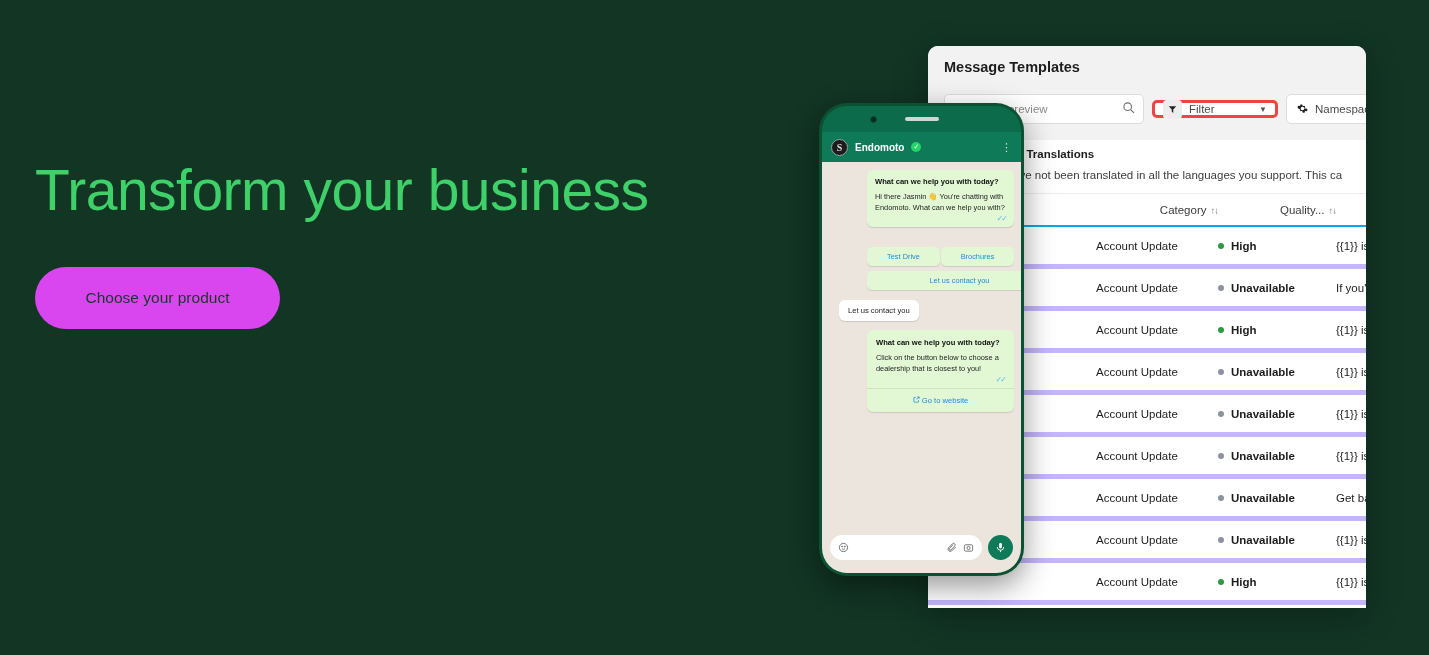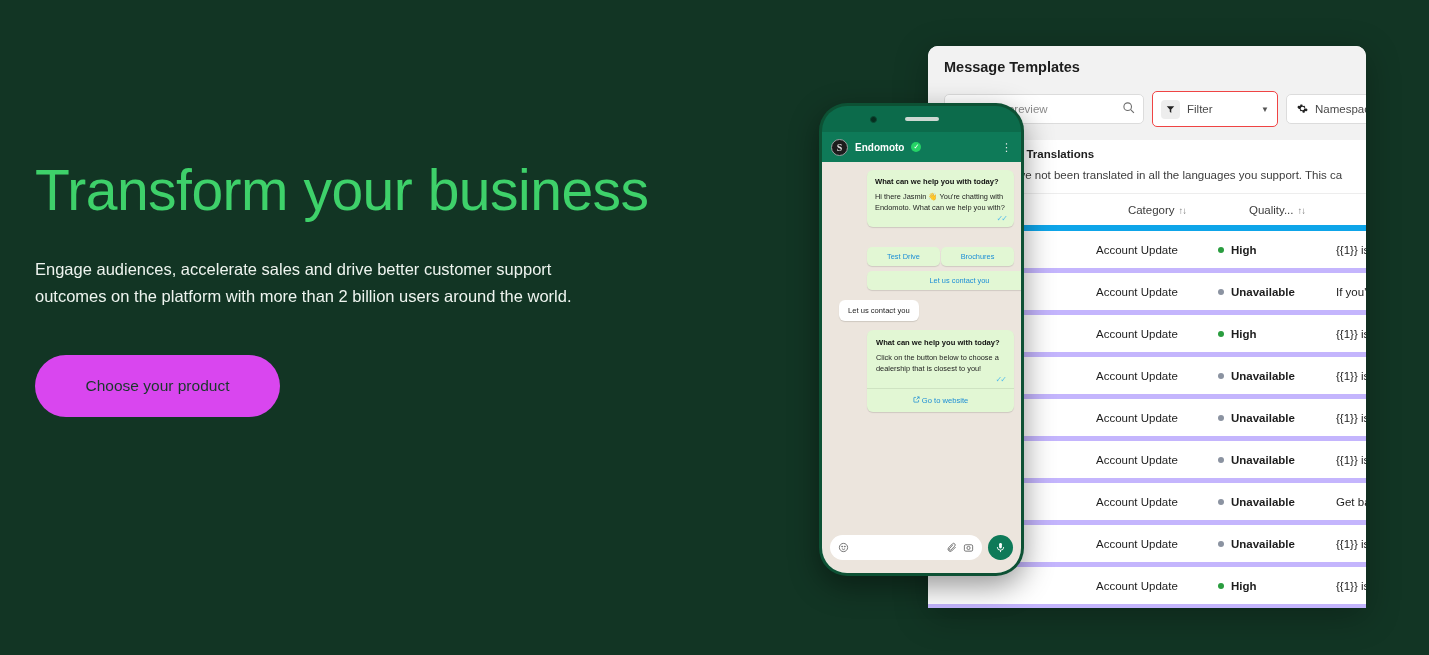--- a/index.html
+++ b/index.html
@@ -95,23 +95,23 @@
     outline: none;
     font-size: 11.5px;
     color: #8a8a8a;
     font-family: "Liberation Sans", sans-serif;
     background: transparent;
     min-width: 0;
   }
   .search-box input::placeholder { color: #8a8a8a; }
   .filter-box {
     flex: 0 0 126px;
-    height: 36px;
+    height: 18px;
     background: #fff;
-    border: 1px solid #ef4444;
+    border: 3px solid #ef4444;
     border-radius: 5px;
     display: flex;
     align-items: center;
     padding: 0 8px;
     gap: 7px;
   }
   .filter-icon-bg {
     width: 19px; height: 19px;
     border-radius: 4px;
     background: #ededed;
@@ -145,26 +145,26 @@
   }
   .alert-body {
     margin-top: 9px;
     font-size: 11.5px;
     color: #3c3c3c;
     white-space: nowrap;
   }
 
   table.tmpl { width: 560px; border-collapse: collapse; table-layout: fixed; }
   table.tmpl th {
-    text-align: center;
+    text-align: right;
     font-size: 11.5px;
     font-weight: 400;
     color: #3c3c3c;
     padding: 10px 0 9px 0;
-    border-bottom: 6px solid #0ea5e9;
+    border-bottom: 2px solid #0ea5e9;
   }
   table.tmpl td {
     font-size: 11.5px;
     color: #1d1d1d;
     padding: 12px 0;
     border-bottom: 5px solid #c4b5fd;
     white-space: nowrap;
     overflow: hidden;
   }
   .col-name { width: 168px; padding-left: 16px !important; }
@@ -313,21 +313,20 @@
     border-radius: 50%;
     background: #0e7a58;
     display: flex; align-items: center; justify-content: center;
   }
 </style>
 </head>
 <body>
 
 <div class="hero">
   <h1 class="hero-title">Transform your business</h1>
-  <p class="hero-sub">Engage audiences, accelerate sales and drive better customer support outcomes on the platform with more than 2 billion users around the world.</p>
   <button class="hero-cta">Choose your product</button>
 </div>
 
 <div class="panel">
 
   <div class="panel-head">
     <span class="panel-title">Message Templates</span>
   </div>
 
   <div class="panel-toolbar">

